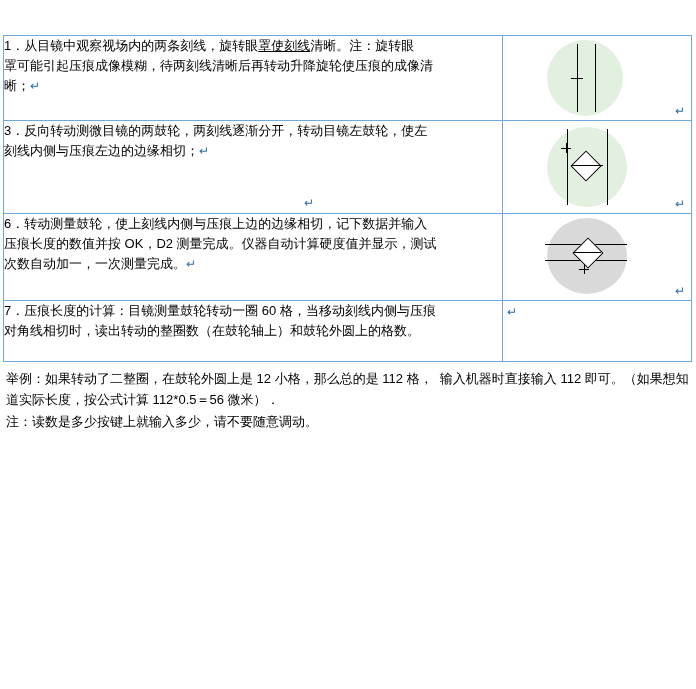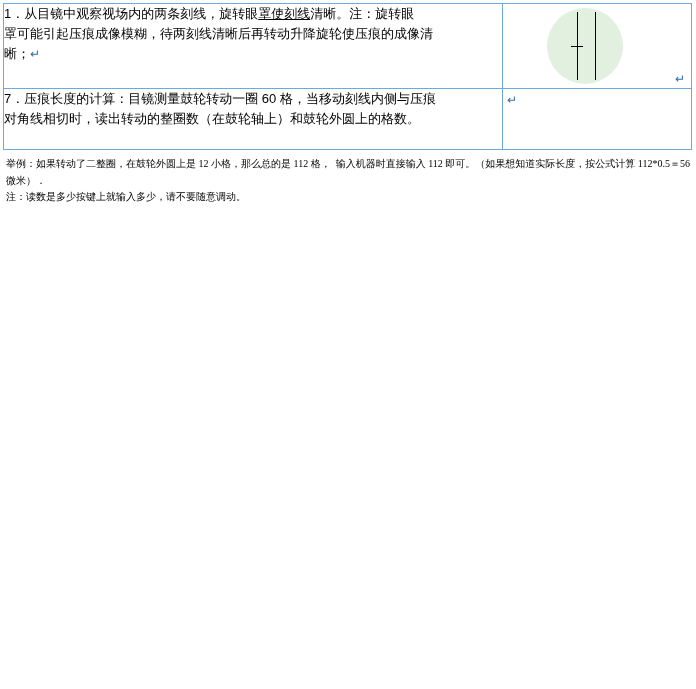--- a/index.html
+++ b/index.html
@@ -13,20 +13,21 @@
     font-family: "Liberation Sans", sans-serif;
     font-size: 13px;
     color: #1a1a1a;
   }
   .page {
     position: relative;
     width: 696px;
     height: 599px;
     overflow: hidden;
     background: #ffffff;
+    margin-top: 32px;
   }
   table.steps {
     border-collapse: collapse;
     width: 688px;
     margin: 3px 0 0 3px;
     table-layout: fixed;
   }
   table.steps td {
     border: 1px solid #6fa8dc;
     vertical-align: top;
@@ -105,24 +106,23 @@
     background: #000;
     transform: rotate(45deg);
   }
   .diamond.hollow {
     background: #ffffff;
     border: 1px solid #000;
   }
   
   .notes {
     margin: 6px 5px 0 6px;
-    font-size: 10px;
+    font-size: 13px;
     line-height: 1.65;
     color: #000;
-    font-family: Liberation Serif, serif;
   }
   .notes .line {
     white-space: pre-wrap;
   }
   .midret {
     display: inline-block;
     color: #2e6da4;
     font-size: 12px;
   }
 </style>
@@ -145,23 +145,60 @@
             <div class="circle" style="left:44px;top:4px;width:76px;height:76px;"></div>
             <div class="vline" style="left:74px;top:8px;height:68px;"></div>
             <div class="vline" style="left:92px;top:8px;height:68px;"></div>
             <div class="cross" style="left:68px;top:36px;width:12px;height:12px;"></div>
             <span class="ret-mark" style="right:6px;bottom:2px;">↵</span>
           </div>
         </td>
       </tr>
 
 
-
-
-
+      <tr>
+        <td class="text-cell">
+          <div class="step-text">3．反向转动测微目镜的两鼓轮，两刻线逐渐分开，转动目镜左鼓轮，使左
+刻线内侧与压痕左边的边缘相切；<span class="pilcrow">↵</span></div>
+          <div style="height:34px"></div>
+          <span class="midret" style="margin-left:300px;">↵</span>
+        </td>
+        <td class="fig-cell" style="height:92px">
+          <div class="fig">
+            <div class="circle" style="left:44px;top:6px;width:80px;height:80px;"></div>
+            <div class="vline" style="left:64px;top:8px;height:76px;"></div>
+            <div class="vline" style="left:104px;top:8px;height:76px;"></div>
+            <div class="diamond hollow" style="left:72px;top:34px;width:20px;height:20px;"></div>
+            <div class="hline" style="left:68px;top:44px;width:32px;"></div>
+            <div class="cross" style="left:58px;top:22px;width:10px;height:10px;"></div>
+            <span class="ret-mark" style="right:6px;bottom:2px;">↵</span>
+          </div>
+        </td>
+      </tr>
+
+
+
+      <tr>
+        <td class="text-cell">
+          <div class="step-text">6．转动测量鼓轮，使上刻线内侧与压痕上边的边缘相切，记下数据并输入
+压痕长度的数值并按 OK，D2 测量完成。仪器自动计算硬度值并显示，测试
+次数自动加一，一次测量完成。<span class="pilcrow">↵</span></div>
+        </td>
+        <td class="fig-cell" style="height:86px">
+          <div class="fig">
+            <div class="circle gray" style="left:44px;top:4px;width:80px;height:76px;"></div>
+            <div class="hline" style="left:42px;top:30px;width:82px;"></div>
+            <div class="hline" style="left:42px;top:46px;width:82px;"></div>
+            <div class="diamond hollow" style="left:74px;top:28px;width:20px;height:20px;"></div>
+            <div class="hline" style="left:70px;top:38px;width:28px;"></div>
+            <div class="cross" style="left:76px;top:50px;width:10px;height:10px;"></div>
+            <span class="ret-mark" style="right:6px;bottom:2px;">↵</span>
+          </div>
+        </td>
+      </tr>
 
       <tr>
         <td class="text-cell">
           <div class="step-text">7．压痕长度的计算：目镜测量鼓轮转动一圈 60 格，当移动刻线内侧与压痕
 对角线相切时，读出转动的整圈数（在鼓轮轴上）和鼓轮外圆上的格数。</div>
         </td>
         <td class="fig-cell" style="height:40px">
           <div class="fig">
             <span class="ret-mark" style="left:4px;top:4px;">↵</span>
           </div>

